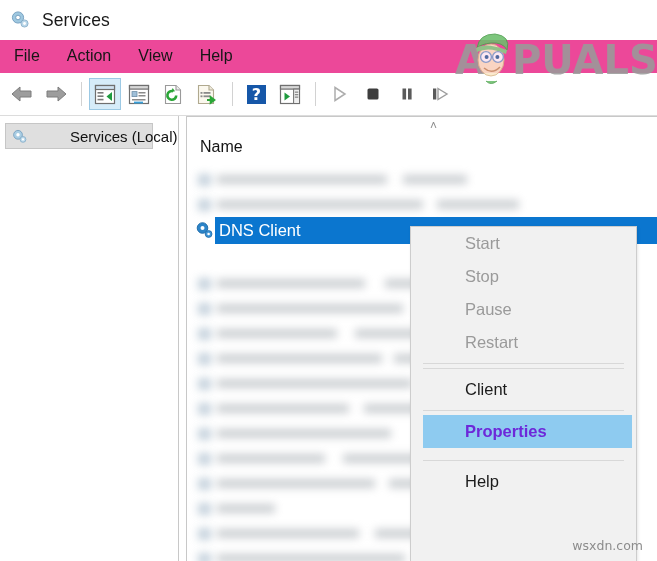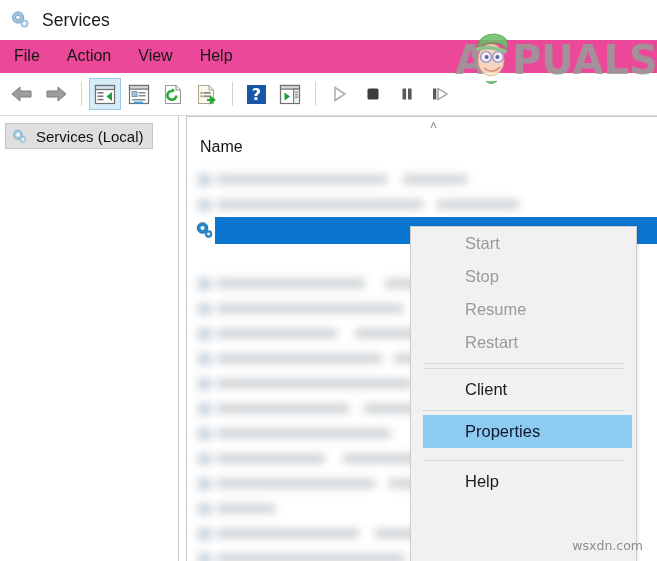--- a/index.html
+++ b/index.html
@@ -83,20 +83,21 @@
     padding-top: 7px;
   }
   .tree-node {
     display: flex; align-items: center;
     height: 26px;
     margin: 0 5px;
     padding-left: 5px;
     background: #dfdfdf;
     border: 1px solid #c6c6c6;
     width: 148px;
+    gap: 34px;
   }
   .tree-icon { width: 17px; height: 17px; position: relative; flex: none; }
   .tree-label { font-size: 15px; color: #111; margin-left: 8px; white-space: nowrap; }
 
   .content {
     position: absolute; left: 186px; top: 116px;
     width: 471px; height: 445px;
     background: #ffffff;
     border: 1px solid #c8c8c8;
     border-right: none; border-bottom: none;
@@ -178,22 +179,22 @@
     display: flex; align-items: center;
     padding-left: 54px;
     font-size: 16.5px;
     color: #1b1b1b;
     position: relative;
     white-space: nowrap;
   }
   .ctx-item.disabled { color: #9a9a9a; }
   .ctx-item.highlighted {
     background: #8ecbf0;
-    color: #0f172a;
-    font-weight: normal;
+    color: #6d28d9;
+    font-weight: bold;
     margin: 0 4px 12px 12px;
   }
   .ctx-item .arrow {
     position: absolute; right: 13px; top: 50%;
     transform: translateY(-50%);
     font-size: 12px; color: #6d6d6d;
   }
   .ctx-sep {
     height: 1px;
     background: #d8d8d8;
@@ -451,28 +452,29 @@
     <div class="row-selected">
       <div class="gear-wrap">
         <svg viewBox="0 0 21 21" width="21" height="21">
           <circle cx="8.5" cy="8" r="5.3" fill="#2c84c8" stroke="#1c6aa8" stroke-width=".9"></circle>
           <circle cx="8.5" cy="8" r="2" fill="#ffffff"></circle>
           <circle cx="14.6" cy="14" r="3.4" fill="#3f95d6" stroke="#1c6aa8" stroke-width=".8"></circle>
           <circle cx="14.6" cy="14" r="1.3" fill="#ffffff"></circle>
         </svg>
       </div>
       <div class="row-sel-hl"></div>
+      <div class="row-sel-text">DNS Client</div>
     </div>
   </div>
 
   <div class="ctxmenu">
 
     <div class="ctx-item disabled">Start</div>
     <div class="ctx-item disabled">Stop</div>
-    <div class="ctx-item disabled">Resume</div>
+    <div class="ctx-item disabled">Pause</div>
     <div class="ctx-item disabled">Restart</div>
 
     <div class="ctx-sep"></div>
 
 
     <div class="ctx-sep"></div>
 
     <div class="ctx-item">Client</div>
 
     <div class="ctx-sep"></div>

